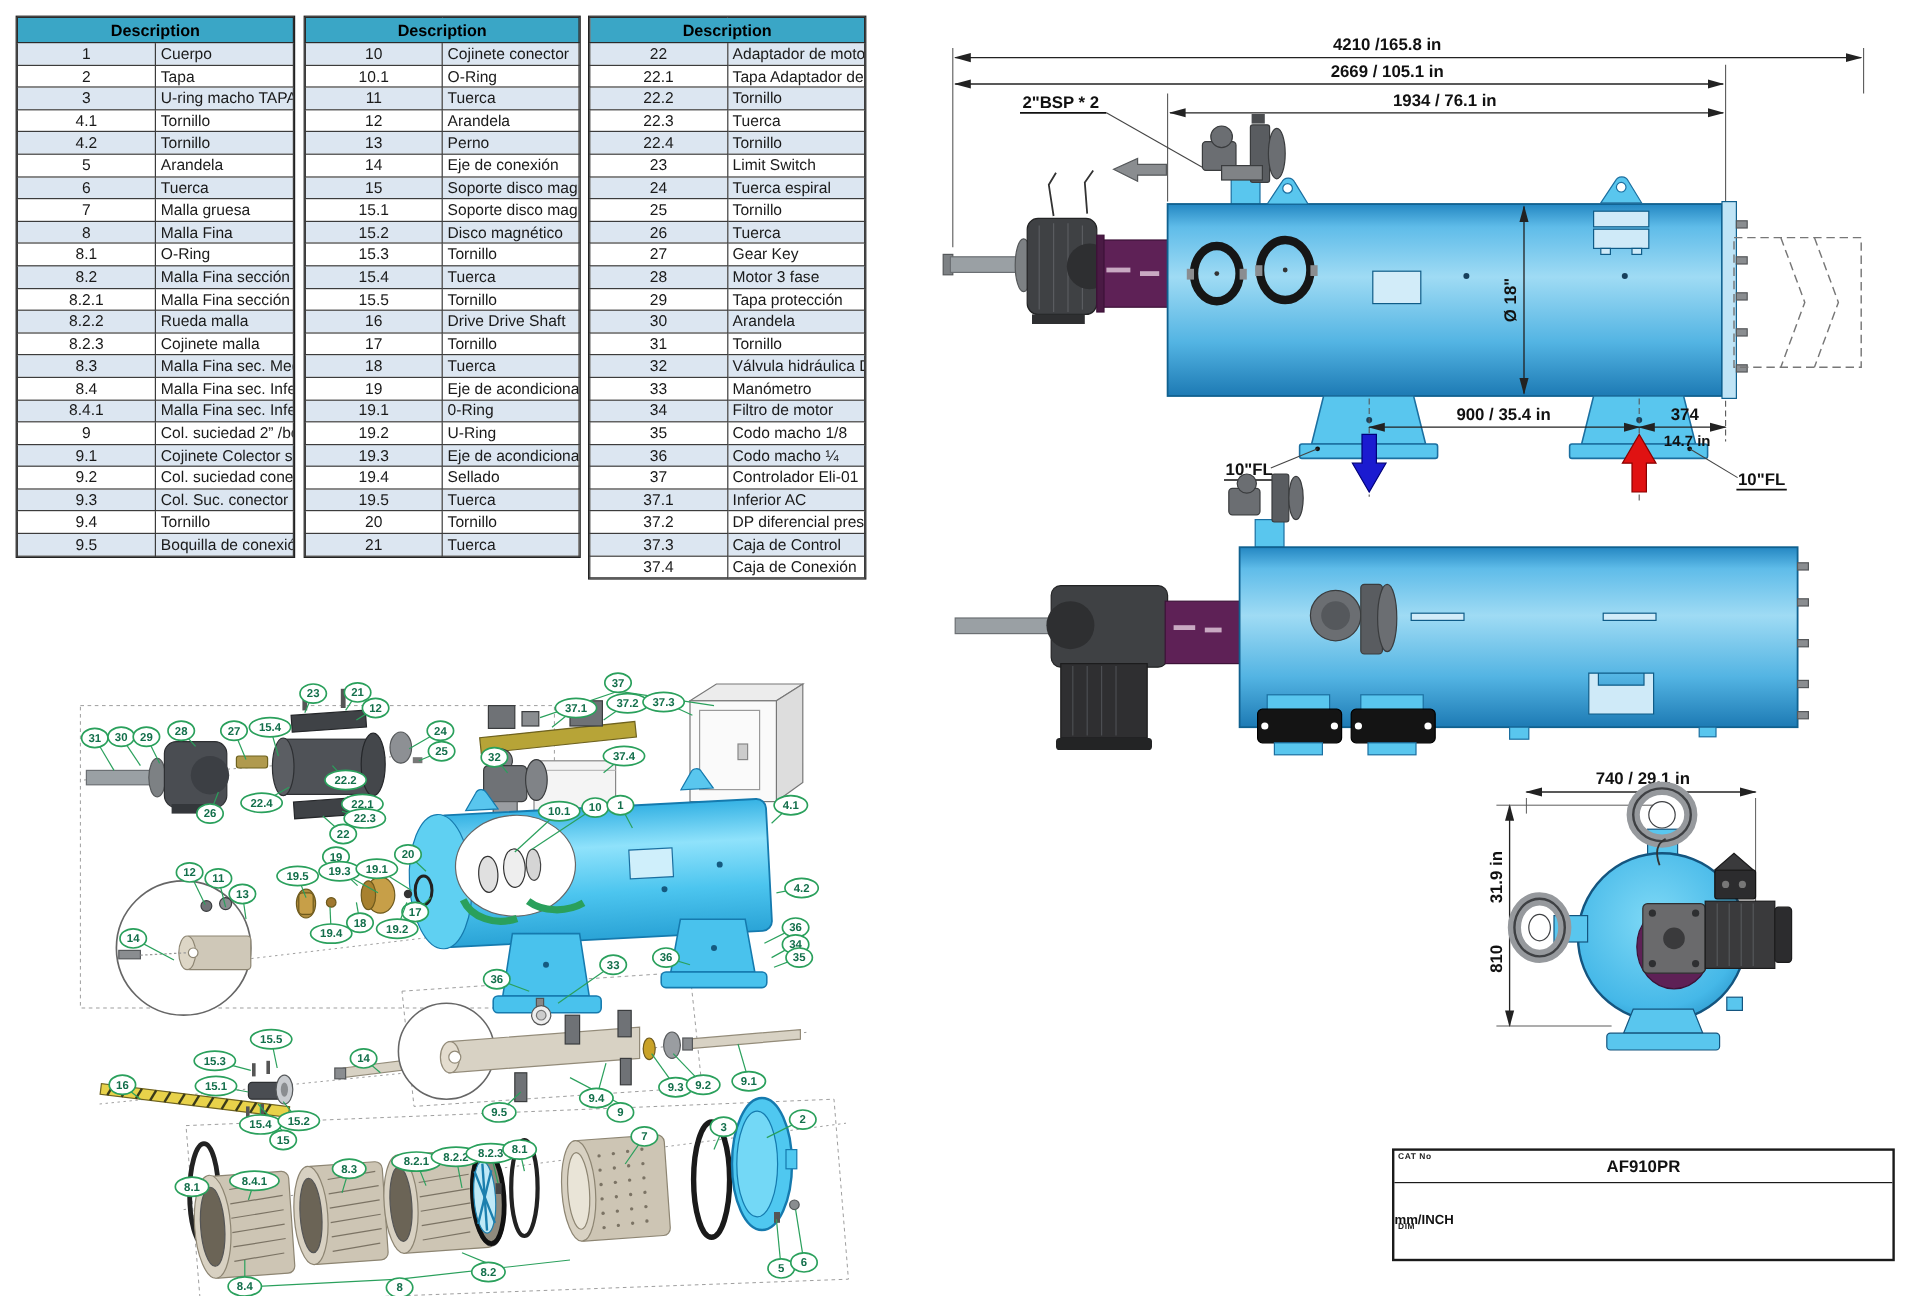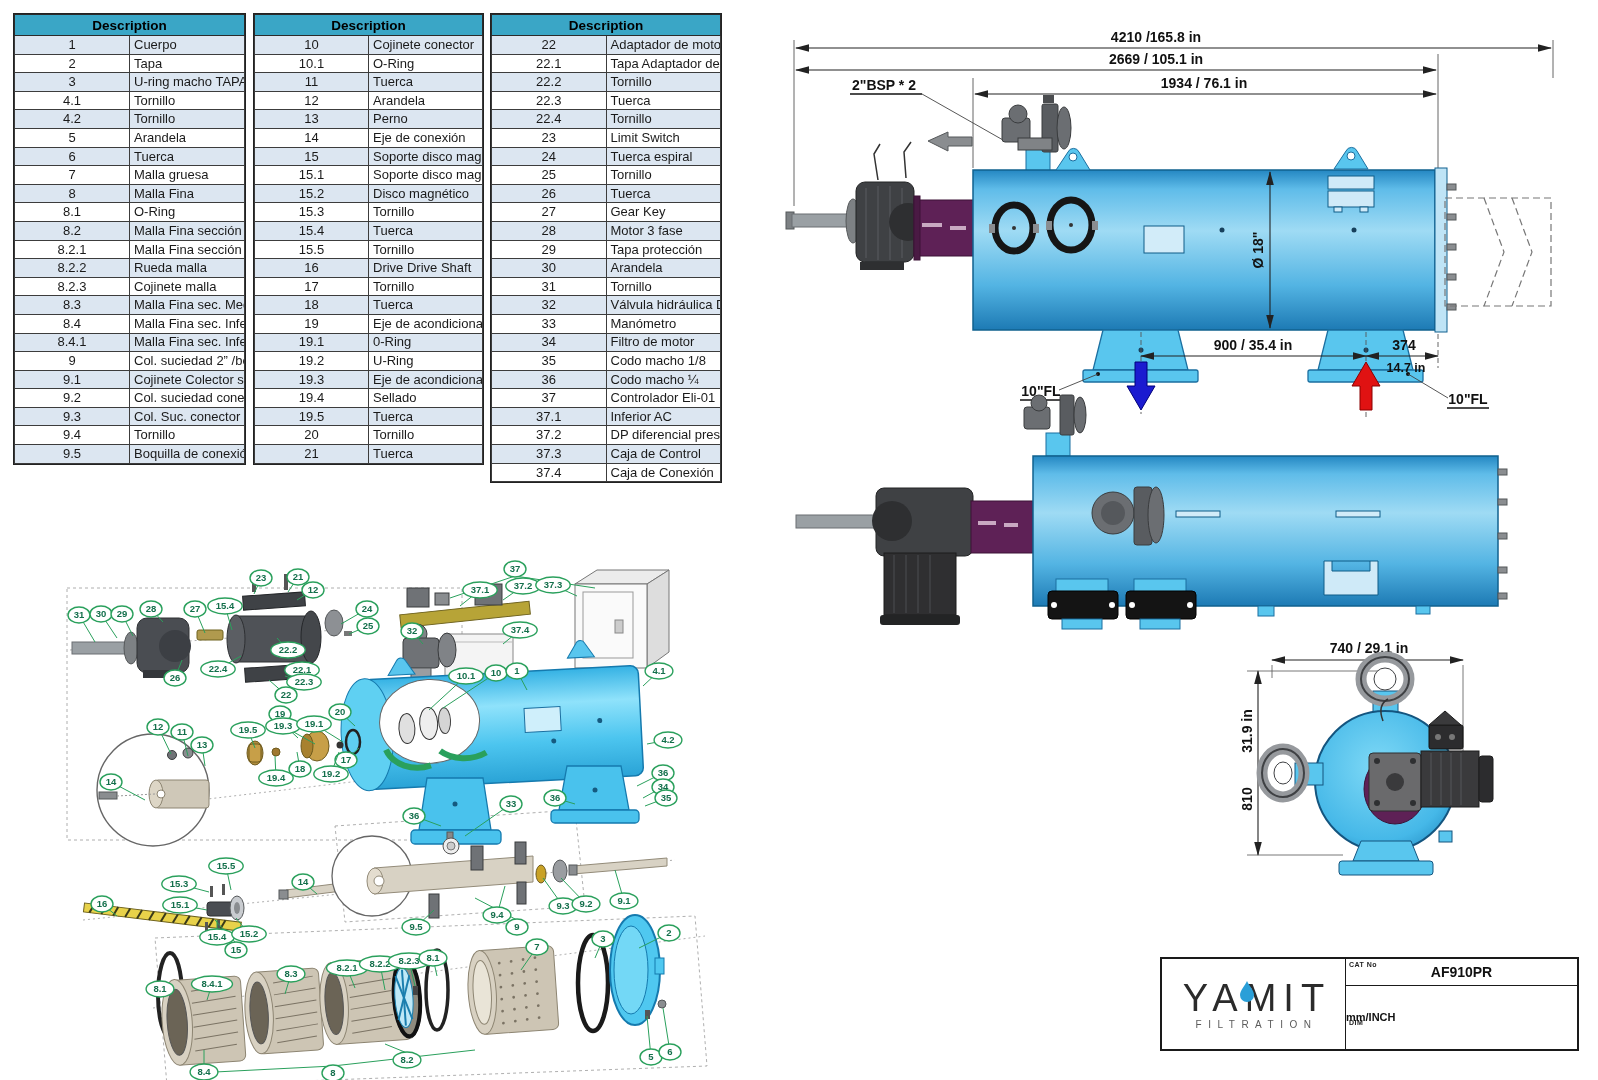--- a/index.html
+++ b/index.html
@@ -1252,27 +1252,20 @@
           <text x="352" y="525.2" text-anchor="middle" style="font:bold 9.5px &quot;Liberation Sans&quot;,sans-serif;fill:#136f4b;">8.2</text>
         </g>
         <g>
           <ellipse cx="278" cy="535" rx="11" ry="8" fill="#fff" stroke="#2aa05c" stroke-width="1.4"></ellipse>
           <text x="278" y="538.2" text-anchor="middle" style="font:bold 9.5px &quot;Liberation Sans&quot;,sans-serif;fill:#136f4b;">8</text>
         </g>
       </g>
   </svg>
 
   <div class="tblock">
-    <div class="tb-logo">
-      <div class="tb-brand">YAMIT</div>
-      <svg class="tb-drop" width="16" height="22" viewBox="0 0 16 22">
-        <path d="M8,1 C10,6 15,10 15,15 a7,7 0 1 1 -14,0 C1,10 6,6 8,1 Z" fill="#2a9fd8"></path>
-      </svg>
-      <div class="tb-brand-sub">FILTRATION</div>
-    </div>
     <div class="tb-right">
       <div class="tb-row tb-cat">
         <span class="tb-lab">CAT No</span>
         <span>AF910PR</span>
       </div>
       <div class="tb-row tb-dim">
         <div class="tb-dim-l">
           <span class="tb-lab">DIM</span>
           <span>mm/INCH</span>
         </div>

